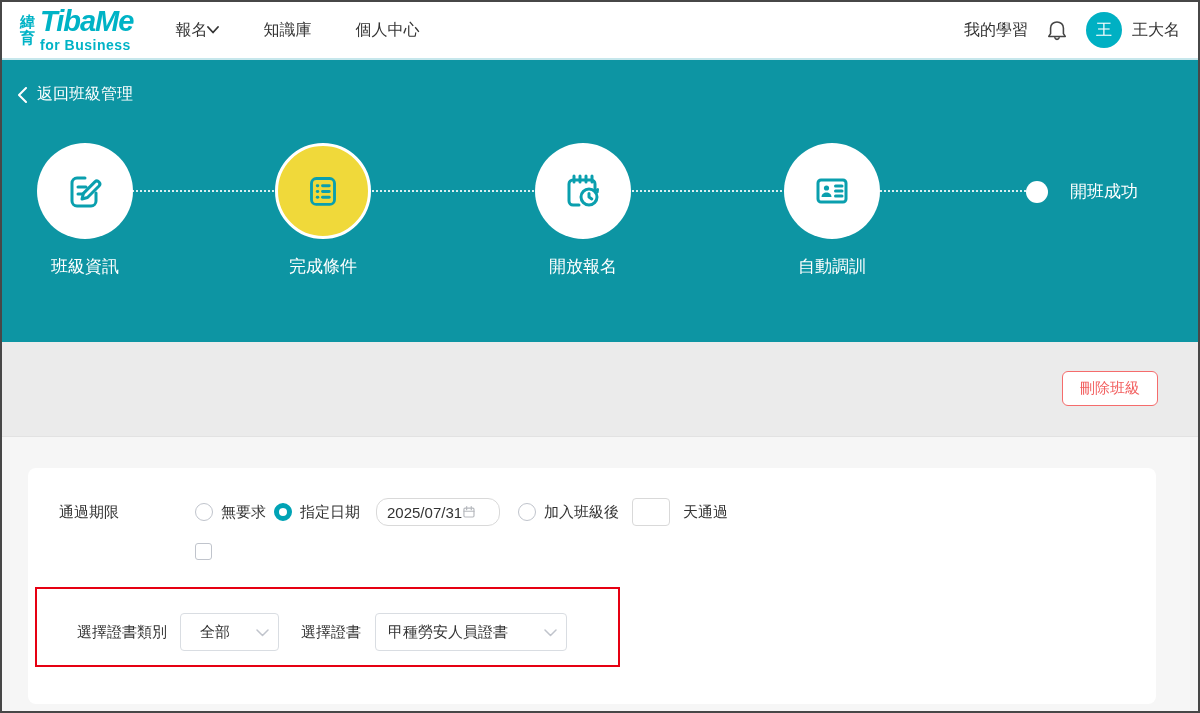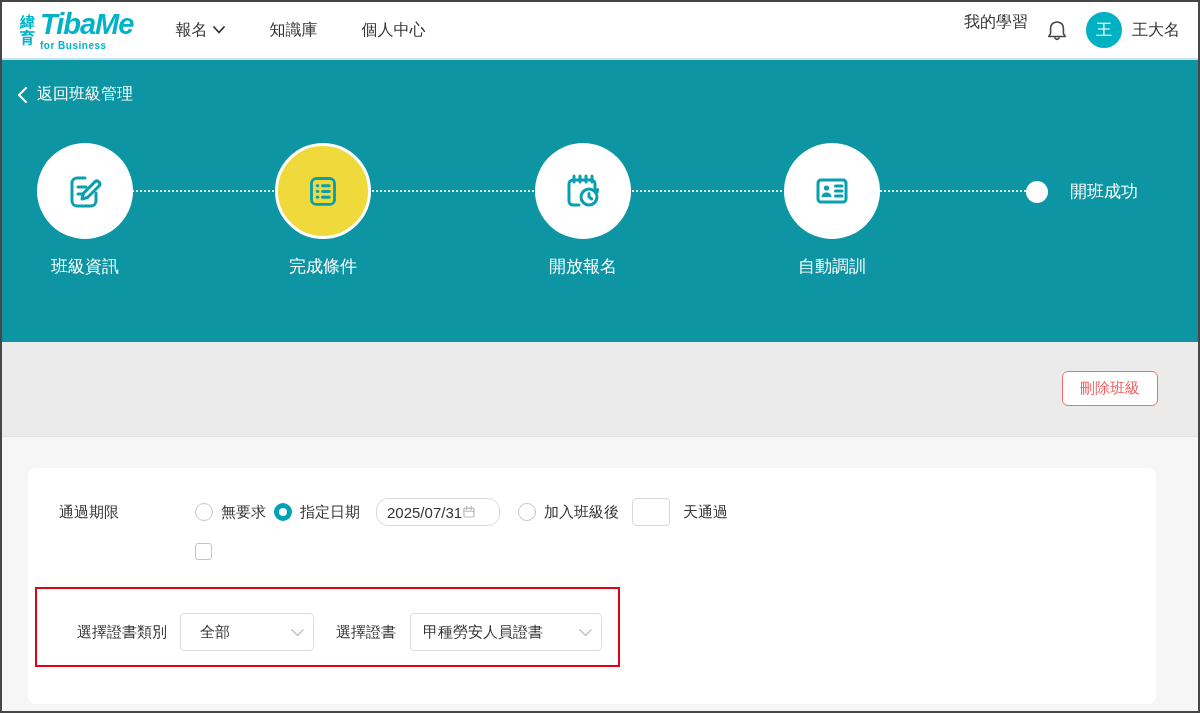--- a/index.html
+++ b/index.html
@@ -11,24 +11,24 @@
   }
 
   
   .header {
     height:58px; background:#fff; display:flex; align-items:center;
     padding:0 18px; border-bottom:2px solid #c6e7ec;
   }
   .logo { display:flex; align-items:center; gap:5px; cursor:pointer; }
   .logo-cjk { display:flex; flex-direction:column; line-height:1.05; font-weight:bold; font-size:15px; color:#00b3c6; }
   .logo-brand { font-size:29px; font-weight:bold; font-style:italic; color:#00b3c6; line-height:1; letter-spacing:-1px; }
-  .logo-sub { font-size:10px; font-weight:bold; color:#00b3c6; margin-top:1px; letter-spacing:0.5px; }
+  .logo-sub { font-size:14px; font-weight:bold; color:#00b3c6; margin-top:1px; letter-spacing:0.5px; }
   .nav { display:flex; align-items:center; gap:44px; margin-left:42px; font-size:16px; }
-  .nav-item { display:flex; align-items:center; gap:6px; cursor:pointer; }
-  .header-right { margin-left:auto; display:flex; gap:18px; font-size:16px; }
+  .nav-item { display:flex; align-items:center; gap:0; cursor:pointer; }
+  .header-right { margin-left:auto; display:flex; align-items:center; gap:18px; font-size:16px; }
   .avatar-wrap { display:flex; align-items:center; gap:10px; cursor:pointer; }
   .avatar {
     width:36px; height:36px; border-radius:50%; background:#00b0c3;
     color:#fff; font-size:16px; display:flex; align-items:center; justify-content:center;
   }
   .bell { display:flex; align-items:center; cursor:pointer; }
 
   
   .banner { height:282px; background:#0d95a3; position:relative; }
   .back { position:absolute; top:24px; left:16px; display:flex; align-items:center; gap:10px;
@@ -79,21 +79,21 @@
   .toggle { position:relative; width:62px; height:28px; border-radius:14px; background:#2ab6c5; cursor:pointer; }
   .toggle-text { position:absolute; left:11px; top:0; line-height:28px; color:#fff; font-size:13px; }
   .toggle-knob { position:absolute; right:2px; top:2px; width:24px; height:24px; border-radius:50%; background:#fff; }
   .row-selects { margin-top:12px; }
   .lbl-cat { margin-left:16px; }
   .select {
     position:relative; height:38px; border:1px solid #d9dde2; border-radius:4px; background:#fff;
     display:flex; align-items:center; padding:0 28px 0 12px; font-size:15px; color:#333; cursor:pointer;
   }
   .select .chev { position:absolute; right:9px; top:15px; }
-  .sel-cat { width:134px; margin-left:13px;padding-left:19px; }
+  .sel-cat { width:99px; margin-left:13px;padding-left:19px; }
   .lbl-cert { margin-left:22px; }
   .sel-cert { width:192px; margin-left:14px;align-items:center; }
 
   svg { display:block; }
 </style>
 </head>
 <body>
 
 <div class="page">
 

